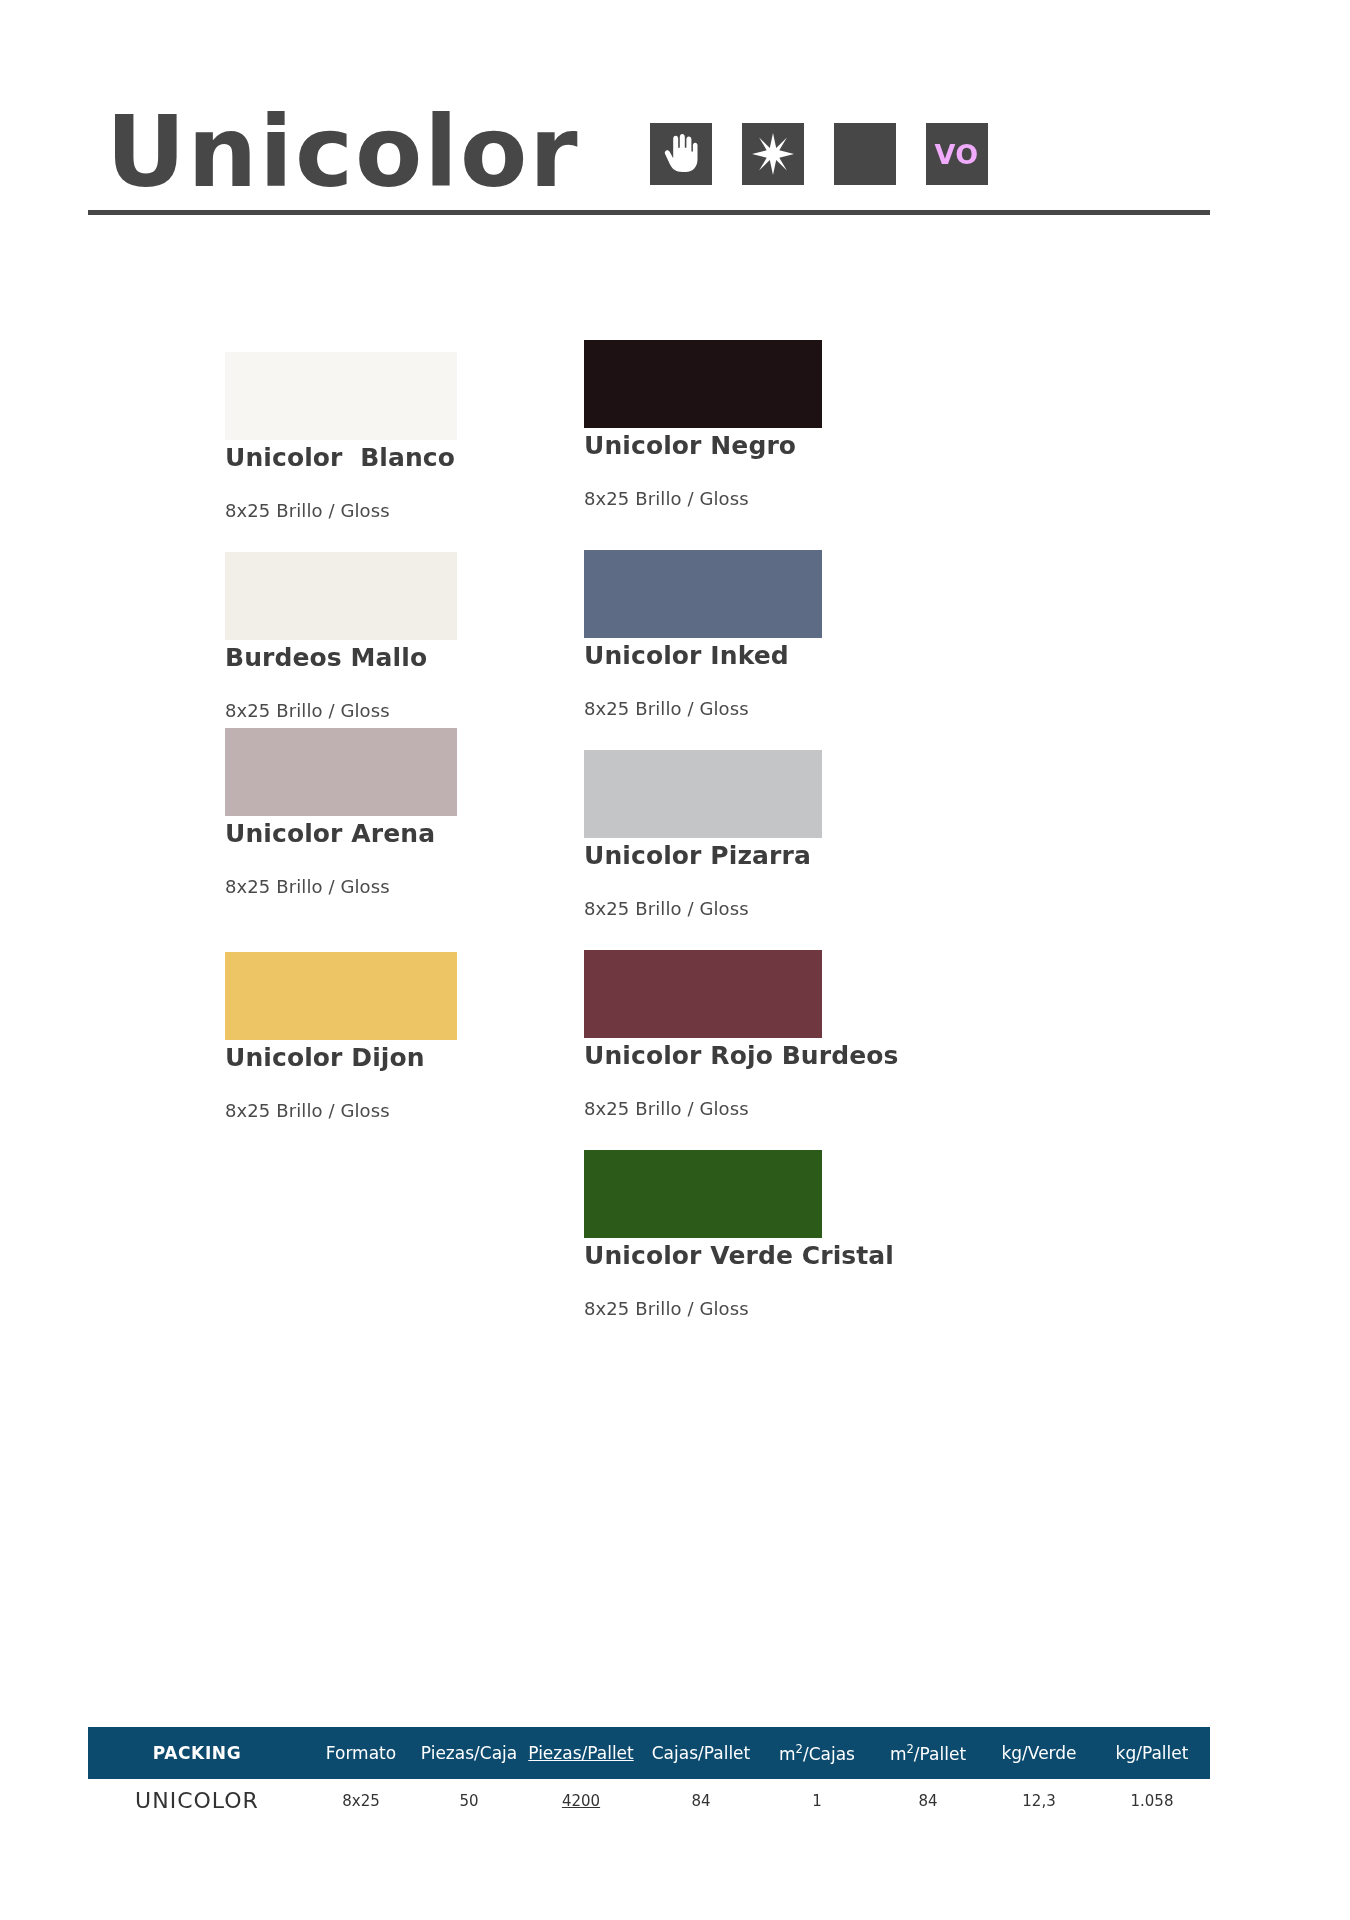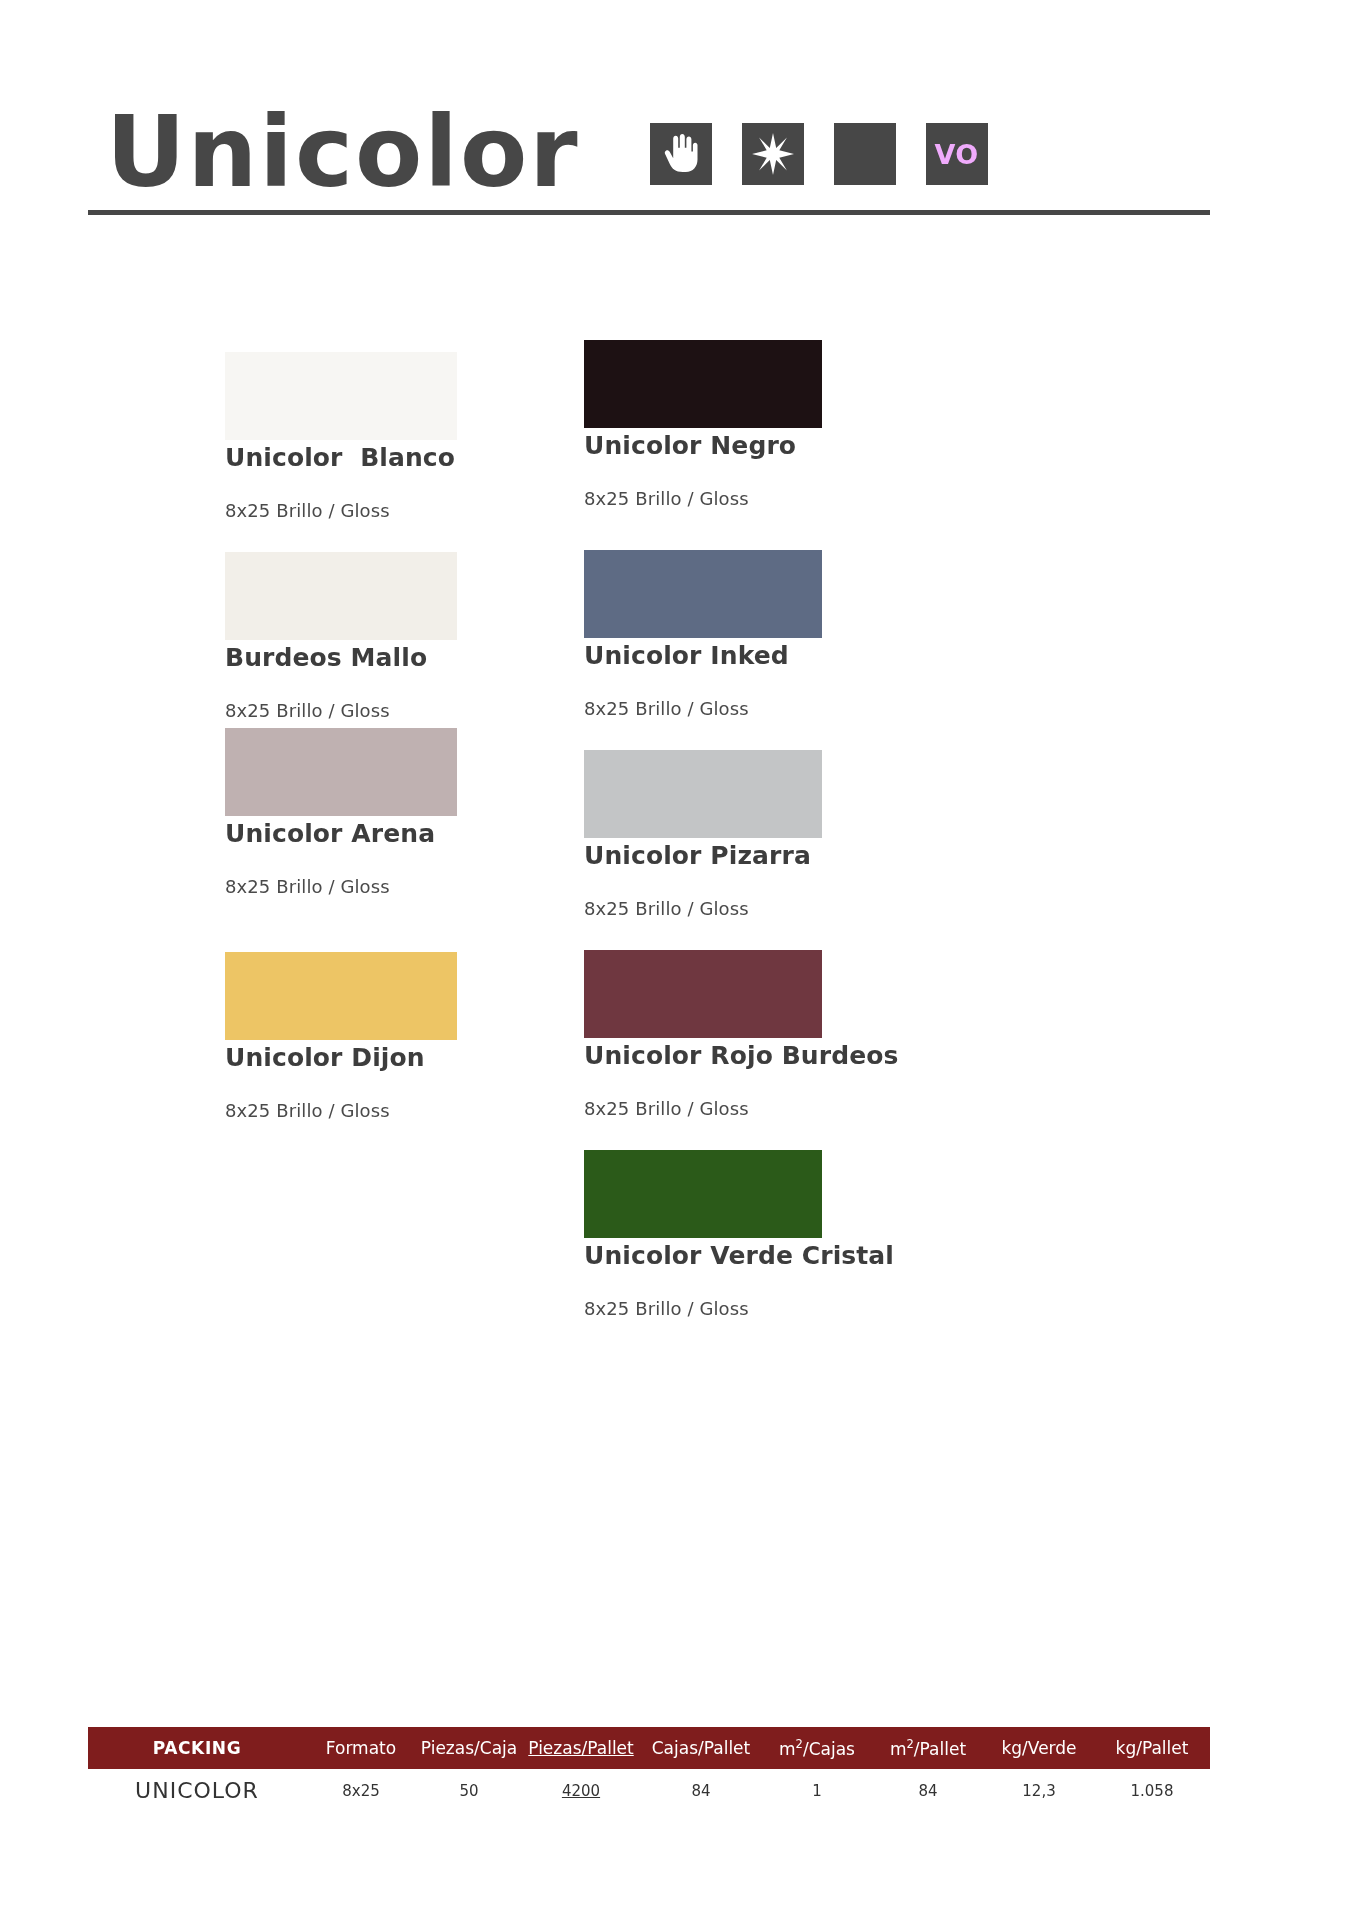--- a/index.html
+++ b/index.html
@@ -127,22 +127,22 @@
 
   
   .packing {
     position: absolute;
     left: 88px;
     top: 1727px;
     width: 1122px;
   }
 
   .packing-head {
-    background: #7f1d1d;
-    height: 42px;
+    background: #0c4a6e;
+    height: 52px;
     display: flex;
     align-items: center;
   }
 
   .packing-body {
     background: #ffffff;
     height: 44px;
     display: flex;
     align-items: center;
   }

